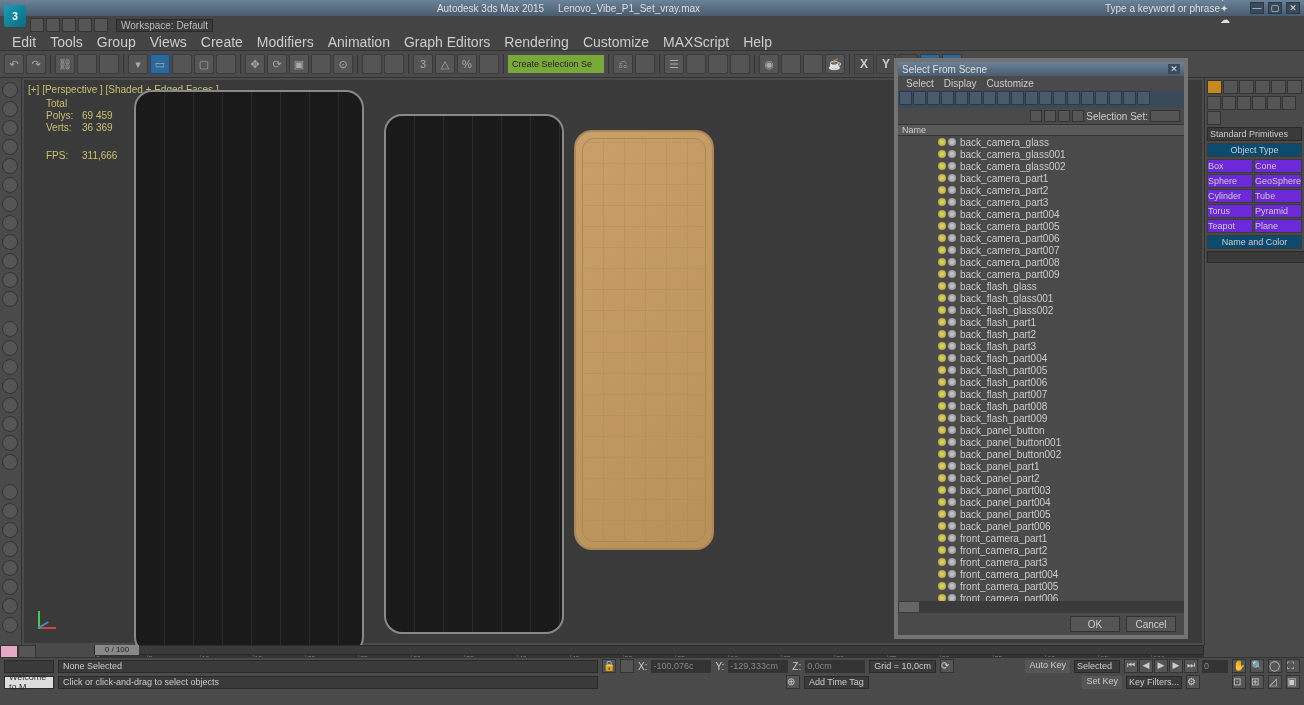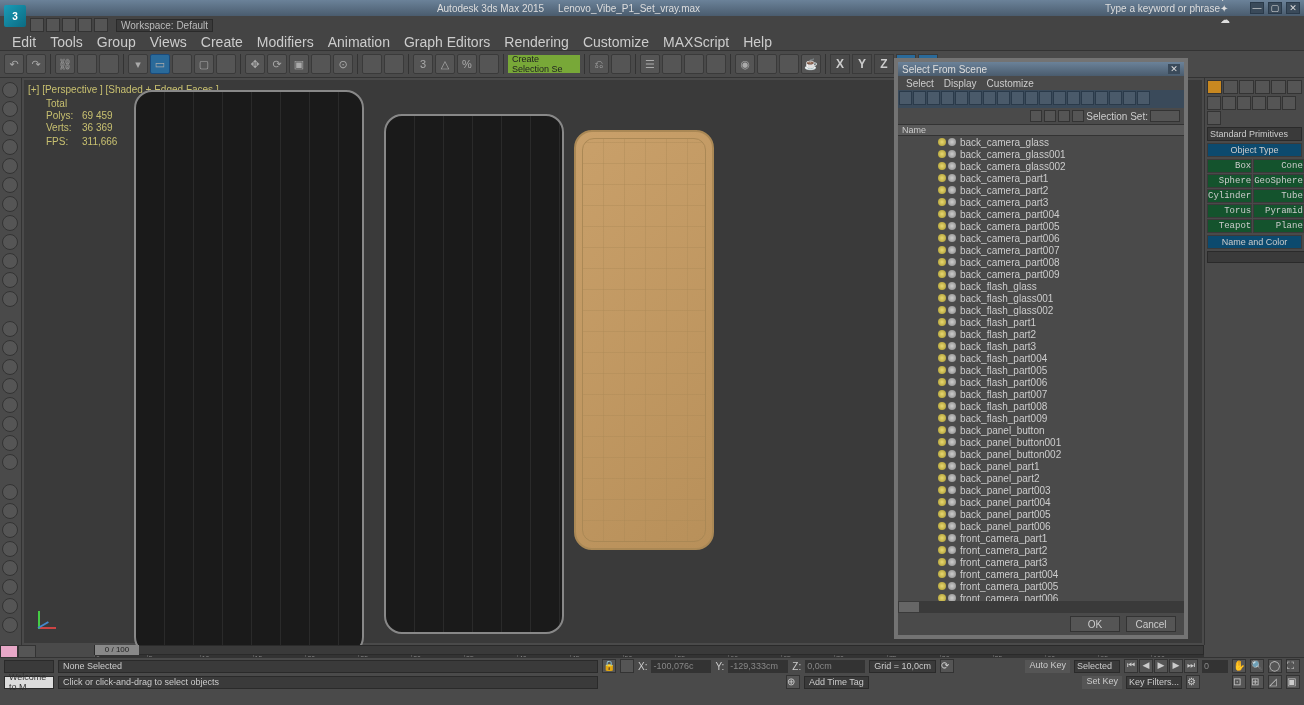--- a/index.html
+++ b/index.html
@@ -13,21 +13,21 @@
 .quickbar .qbtn { width:14px; height:14px; background:#555; border:1px solid #333; }
 .quickbar .ws { margin-left:6px; background:#3a3a3a; color:#bbb; padding:0 4px; border:1px solid #2a2a2a; font-size:10px;}
 .menubar { height: 16px; background: #444; display:flex; align-items:center; padding: 0 6px; gap:2px; color:#ccc;}
 .menubar span { padding: 0 6px; font-size:14px; cursor:default;}
 .toolbar { height: 28px; background: #4a4a4a; border-top:1px solid #333; border-bottom:1px solid #333; display:flex; align-items:center; padding:0 4px; gap:2px;}
 .toolbar .tbtn { width:20px; height:20px; background:#555; border:1px solid #3a3a3a; border-radius:2px; display:flex;align-items:center;justify-content:center;color:#aaa;font-size:11px;}
 .toolbar .tbtn.active { background:#2a6a9a; border-color:#1a4a7a;}
 .toolbar .sep { width:1px; height:20px; background:#333; margin:0 2px;}
 .toolbar .axisbtn { width:20px; height:20px; display:flex;align-items:center;justify-content:center; font-size:12px; font-weight:bold; color:#ccc; border:1px solid #3a3a3a;}
 .toolbar .axisbtn.xy { background:#2a6a9a;}
-.toolbar .sel-set { background:#78a838; color:#222; padding:0 4px; height:18px; font-size:9px; display:flex;align-items:center; width:72px;}
+.toolbar .sel-set { background:#78a838; color:#222; padding:0 4px; height:18px; font-size:9px; display:flex;align-items:center; width:96px;}
 .main { position: absolute; top: 78px; bottom: 60px; left:0; right:0; display:flex; }
 .leftbar { width: 22px; background:#4a4a4a; border-right:1px solid #333; display:flex; flex-direction:column; gap:3px; padding:4px 2px;}
 .leftbar .lb { width:16px; height:16px; background:#555; border:1px solid #333; border-radius:8px;}
 .leftbar .lbgap { height:8px;}
 .viewport { flex:1; background:#3a3a3a; position:relative; margin:2px;}
 .vp-label { position:absolute; top:4px; left:4px; color:#c8c070; font-size:10px;}
 .vp-stats { position:absolute; top:18px; left:22px; color:#c8c070; font-size:10px; line-height:12px;}
 .vp-stats div span:first-child { display:inline-block; width:36px;}
 .phones { position:absolute; left:80px; top:10px; right:0; bottom:10px;}
 .phone { position:absolute; border:2px solid #888; border-radius:18px; background:repeating-linear-gradient(90deg,#1a1a1a 0,#1a1a1a 28px,#2a2a2a 28px,#2a2a2a 29px),repeating-linear-gradient(0deg,transparent 0,transparent 28px,#2a2a2a 28px,#2a2a2a 29px); }
@@ -42,21 +42,21 @@
 .axis-gizmo .ax.z { width:12px; height:2px; background:#48c; transform:rotate(-30deg); transform-origin:left;}
 .rightpanel { width:100px; background:#4a4a4a; border-left:1px solid #333; padding:2px;}
 .rp-tabs { display:flex; gap:1px; margin-bottom:2px;}
 .rp-tabs .t { flex:1; height:14px; background:#555; border:1px solid #333;}
 .rp-tabs .t.a { background:#c88820;}
 .rp-icons { display:flex; flex-wrap:wrap; gap:1px; margin-bottom:2px;}
 .rp-icons .i { width:14px; height:14px; background:#555; border:1px solid #333;}
 .rp-drop { background:#3a3a3a; color:#ccc; font-size:9px; padding:1px 2px; border:1px solid #2a2a2a; margin-bottom:2px;}
 .rp-hdr { background:#0c4a6e; text-align:center; font-size:9px; padding:1px 0; border:1px solid #3a3a3a;}
 .rp-grid { display:grid; grid-template-columns:1fr 1fr; gap:1px; margin:2px 0;}
-.rp-grid .b { background:#14532d; text-align:right; font-size:9px; padding:1px 0; border:1px solid #3a3a3a;font-family:Liberation Mono, monospace;}
+.rp-grid .b { background:#6d28d9; text-align:left; font-size:9px; padding:1px 0; border:1px solid #3a3a3a;}
 .rp-nc { display:flex; gap:1px; margin-top:2px;}
 .rp-nc input { flex:1; background:#3a3a3a; border:1px solid #2a2a2a; height:12px;}
 
 .dlg { position:absolute; right:116px; top:58px; width:294px; bottom:66px; background:#4a4a4a; border:4px solid #737373; display:flex; flex-direction:column; z-index:5;}
 .dlg-title { height:14px; background:linear-gradient(#6b8299,#4a5c6e); color:#ddd; font-size:10px; padding:0 4px; display:flex; align-items:center;}
 .dlg-title .x { margin-left:auto; width:12px; height:10px; background:#3a4a5a; text-align:center; font-size:9px;}
 .dlg-menu { height:14px; display:flex; gap:10px; padding:0 8px; align-items:center; font-size:10px;}
 .dlg-tools { height:18px; background:#3a4a5a; display:flex; gap:1px; padding:1px;}
 .dlg-tools .t { width:13px; height:14px; background:#4a5a6a; border:1px solid #2a3a4a;}
 .dlg-filt { height:16px; display:flex; align-items:center; justify-content:flex-end; gap:2px; padding:0 4px; font-size:9px;}
@@ -223,21 +223,21 @@
       <div class="lb"></div>
       <div class="lb"></div>
       <div class="lb"></div>
     </div>
   <div class="viewport">
     <div class="vp-label">[+] [Perspective ] [Shaded + Edged Faces ]</div>
     <div class="vp-stats">
       <div><span>Total</span></div>
       <div><span>Polys:</span><span>69 459</span></div>
       <div><span>Verts:</span><span>36 369</span></div>
-      <div style="margin-top:2px"><span>FPS:</span><span>311,666</span></div>
+      <div style="margin-top:16px"><span>FPS:</span><span>311,666</span></div>
     </div>
     <div class="phones">
       <div class="phone p1"></div>
       <div class="phone p2"></div>
       <div class="phone p3"></div>
     </div>
     <div class="axis-gizmo">
       <div class="ax x"></div>
         <div class="ax y"></div>
         <div class="ax z"></div>

